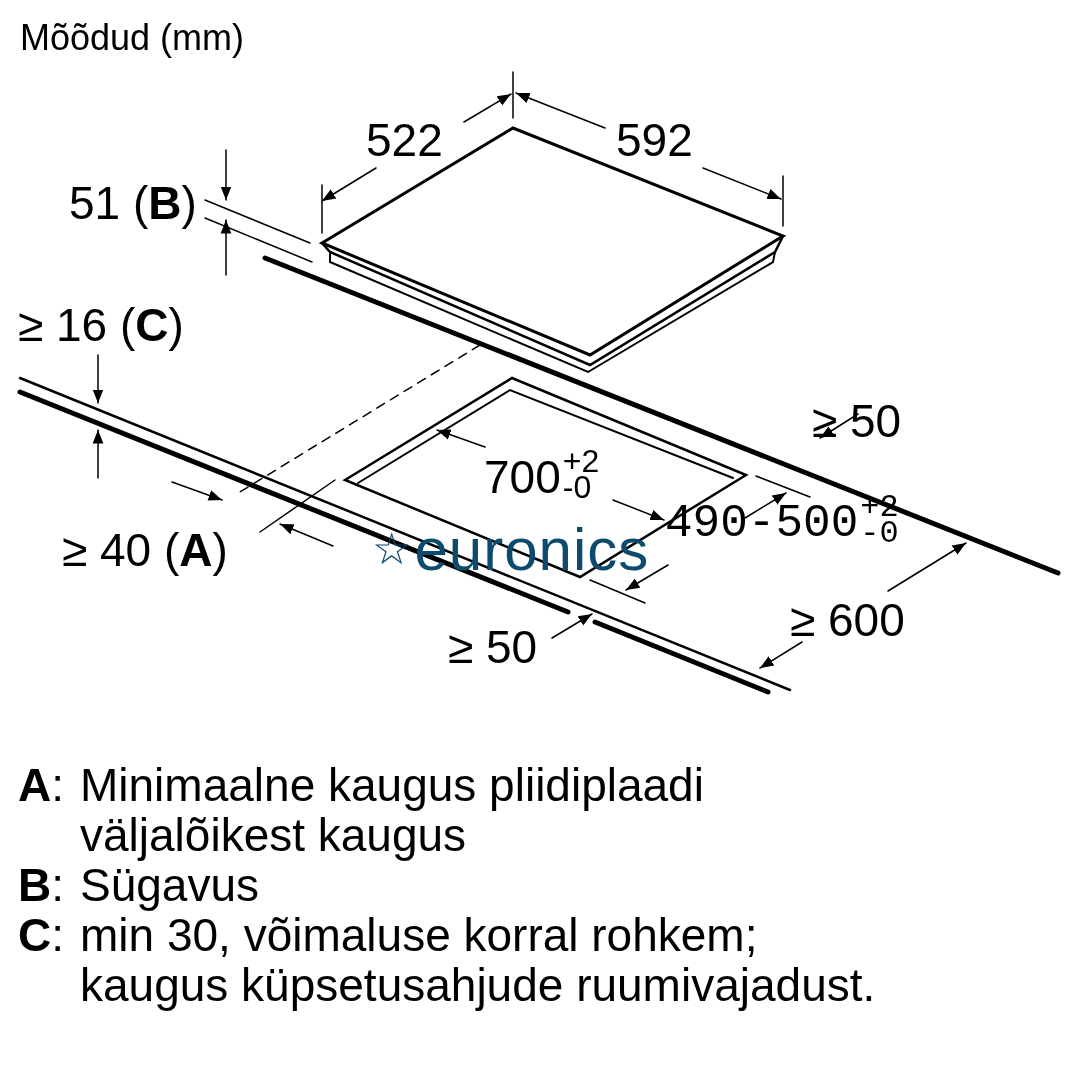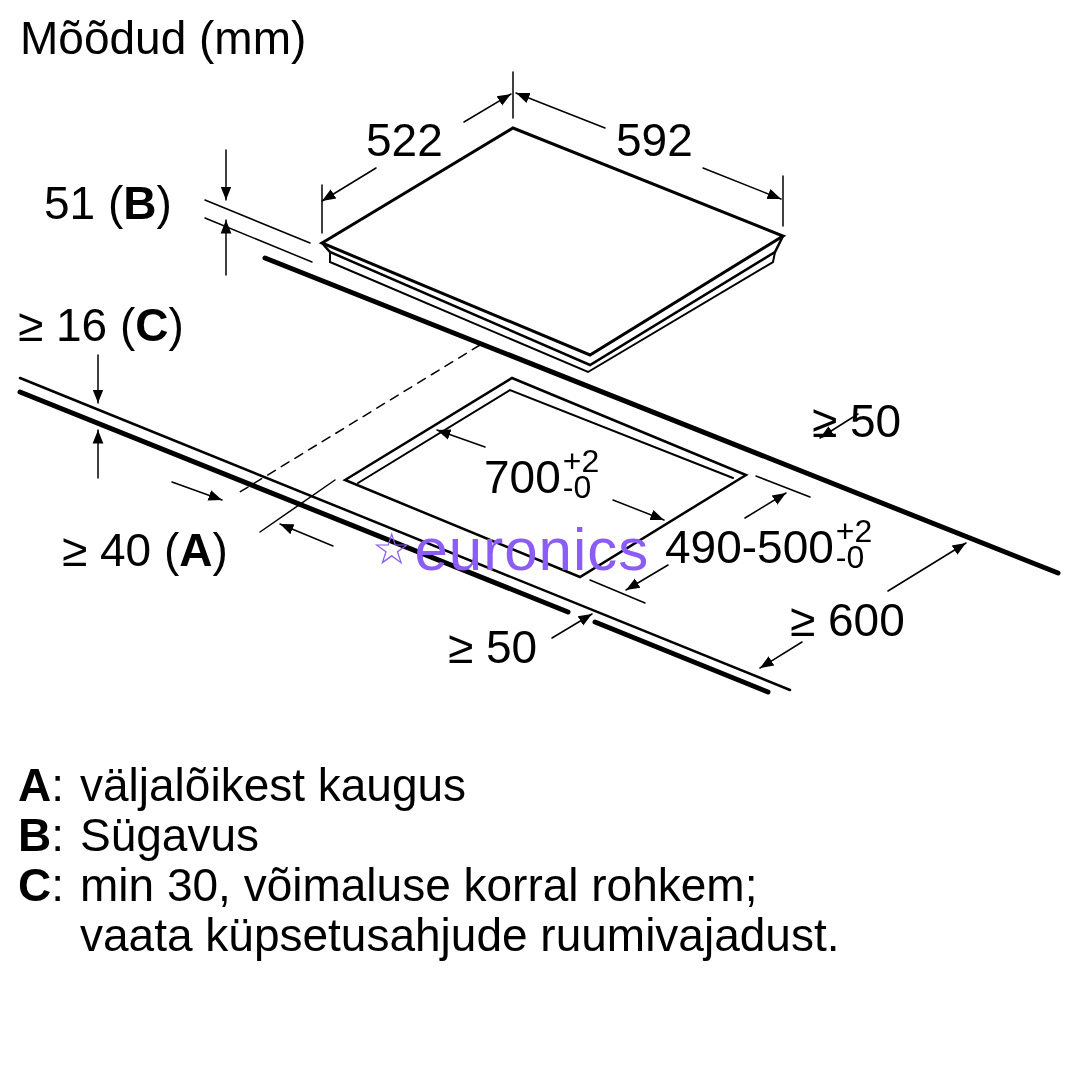--- a/index.html
+++ b/index.html
@@ -1,24 +1,24 @@
 <!DOCTYPE html>
 <html><head>
   <meta charset="utf-8">
   <style>
     html, body { margin: 0; padding: 0; background: #ffffff; }
     body { width: 1080px; height: 1080px; position: relative; overflow: hidden;
            font-family: "Liberation Sans", sans-serif; color: #000; }
-    .title { position: absolute; left: 20px; top: 10px; font-size: 46px; line-height: 56px; }
+    .title { position: absolute; left: 20px; top: 10px; font-size: 36px; line-height: 56px; }
     .drawing { position: absolute; left: 0; top: 0; width: 1080px; height: 740px; }
     .lbl { position: absolute; font-size: 46px; line-height: 50px; white-space: nowrap; }
     .lbl b { font-weight: bold; }
     .tol { display: inline-block; vertical-align: top; font-size: 32px; line-height: 26px; margin-left: 2px; position: relative; top: -4px; }
     .tol span { display: block; }
-    .watermark { position: absolute; left: 372px; top: 515px; font-size: 60px; color: #8b5cf6; letter-spacing: 1px; }
+    .watermark { position: absolute; left: 372px; top: 515px; font-size: 60px; color: #0c4a6e; letter-spacing: 1px; }
     .watermark .star { font-size: 44px; position: relative; top: -6px; margin-right: 2px; }
     .legend { position: absolute; left: 18px; top: 760px; font-size: 46px; line-height: 50px; }
     .legend .row { display: flex; }
     .legend .key { width: 62px; flex: none; }
     .legend .key b { font-weight: bold; }
     .legend .txt { }
   </style>
 </head>
 <body>
 
@@ -86,57 +86,58 @@
   </g>
 </svg>
 
 <div class="watermark">
   <span class="star">☆</span><span>euronics</span>
 </div>
 
 <div class="lbl" style="left:366px; top:115px;">522</div>
 <div class="lbl" style="left:616px; top:115px;">592</div>
 
-<div class="lbl" style="left:44px; top:178px;">
+<div class="lbl" style="left:69px; top:178px;">
   <span>51</span> (<b>B</b>)
 </div>
 
 <div class="lbl" style="left:18px; top:300px;text-align:right;">
   <span>≥ 16</span> (<b>C</b>)
 </div>
 
 <div class="lbl" style="left:62px; top:525px;">
   <span>≥ 40</span> (<b>A</b>)
 </div>
 
 <div class="lbl" style="left:484px; top:452px;">
   <span>700</span><span class="tol"><span>+2</span><span>-0</span></span>
 </div>
 
-<div class="lbl" style="left:665px; top:522px;">
+<div class="lbl" style="left:665px; top:499px;font-family:Liberation Mono, monospace;">
   <span>490-500</span><span class="tol"><span>+2</span><span>-0</span></span>
 </div>
 
 <div class="lbl" style="left:812px; top:396px;">≥ 50</div>
 <div class="lbl" style="left:448px; top:622px;">≥ 50</div>
 <div class="lbl" style="left:790px; top:595px;">≥ 600</div>
 
 <div class="legend">
   <div class="row">
     <div class="key"><b>A</b>:</div>
     <div class="txt">
+      <div>Minimaalne kaugus pliidiplaadi</div>
       <div>väljalõikest kaugus</div>
     </div>
   </div>
   <div class="row">
     <div class="key"><b>B</b>:</div>
     <div class="txt">
       <div>Sügavus</div>
     </div>
   </div>
   <div class="row">
     <div class="key"><b>C</b>:</div>
     <div class="txt">
       <div>min 30, võimaluse korral rohkem;</div>
-      <div>vaata küpsetusahjude ruumivajadust.</div>
+      <div>kaugus küpsetusahjude ruumivajadust.</div>
     </div>
   </div>
 </div>
 
 </body></html>

